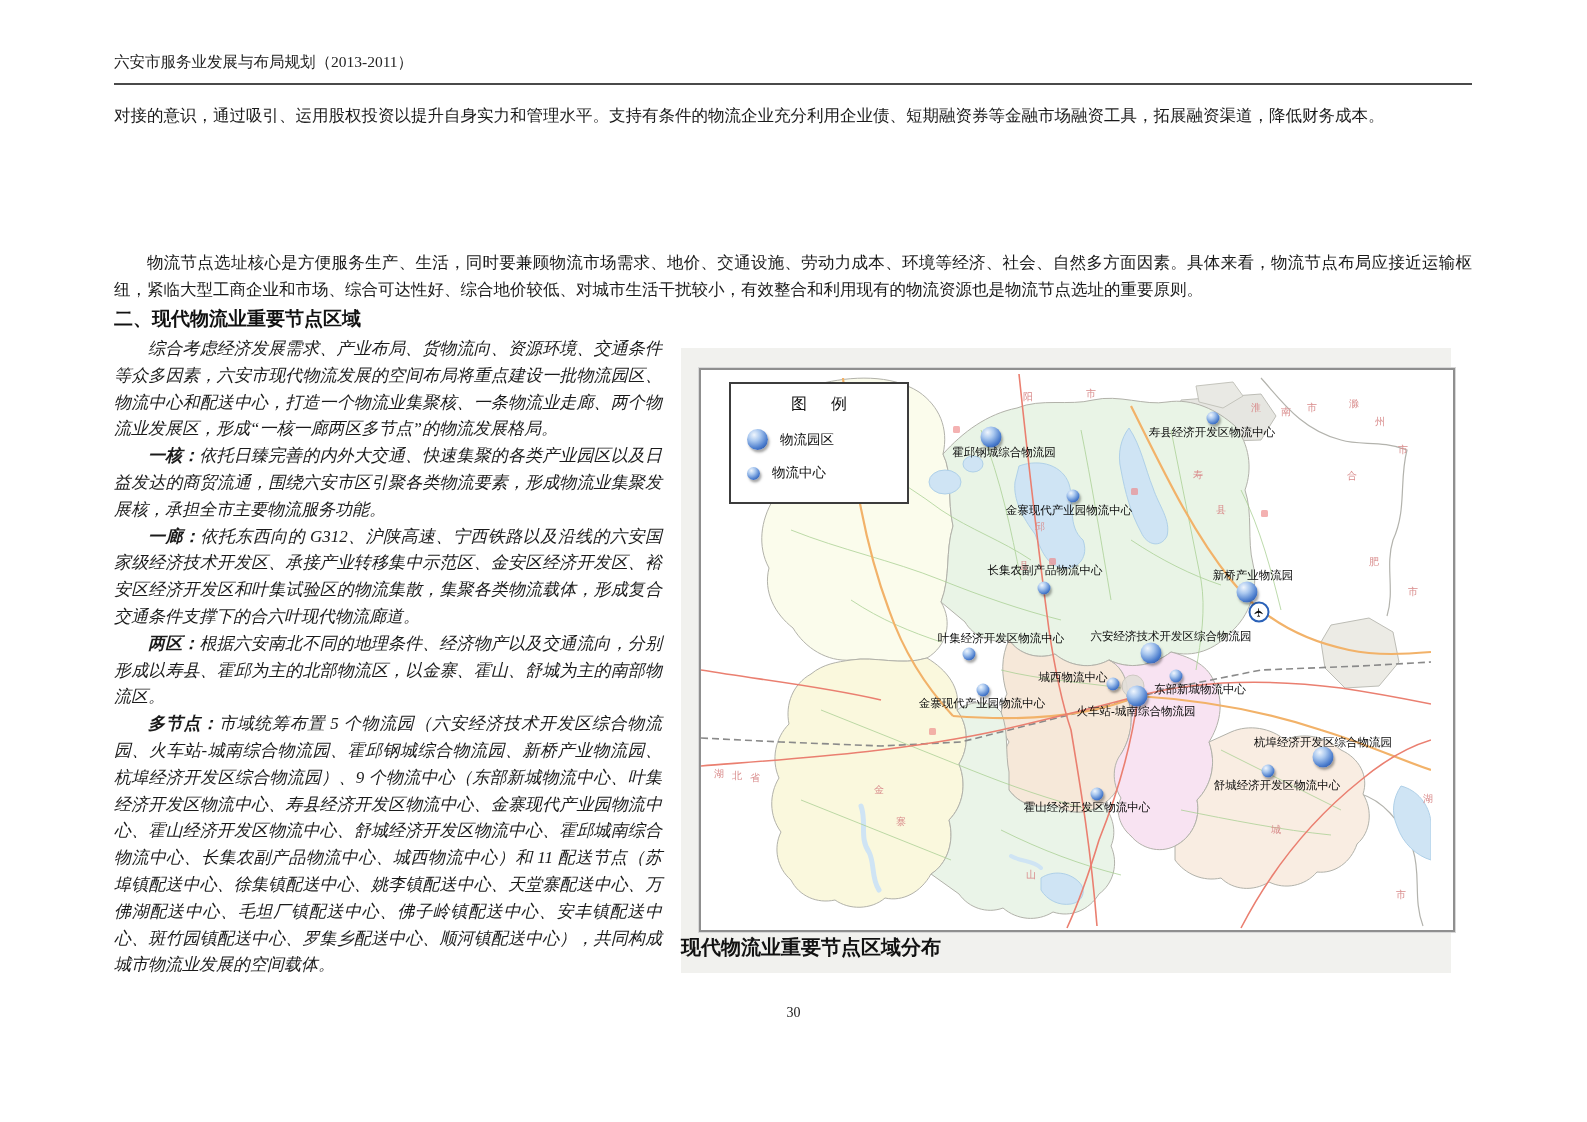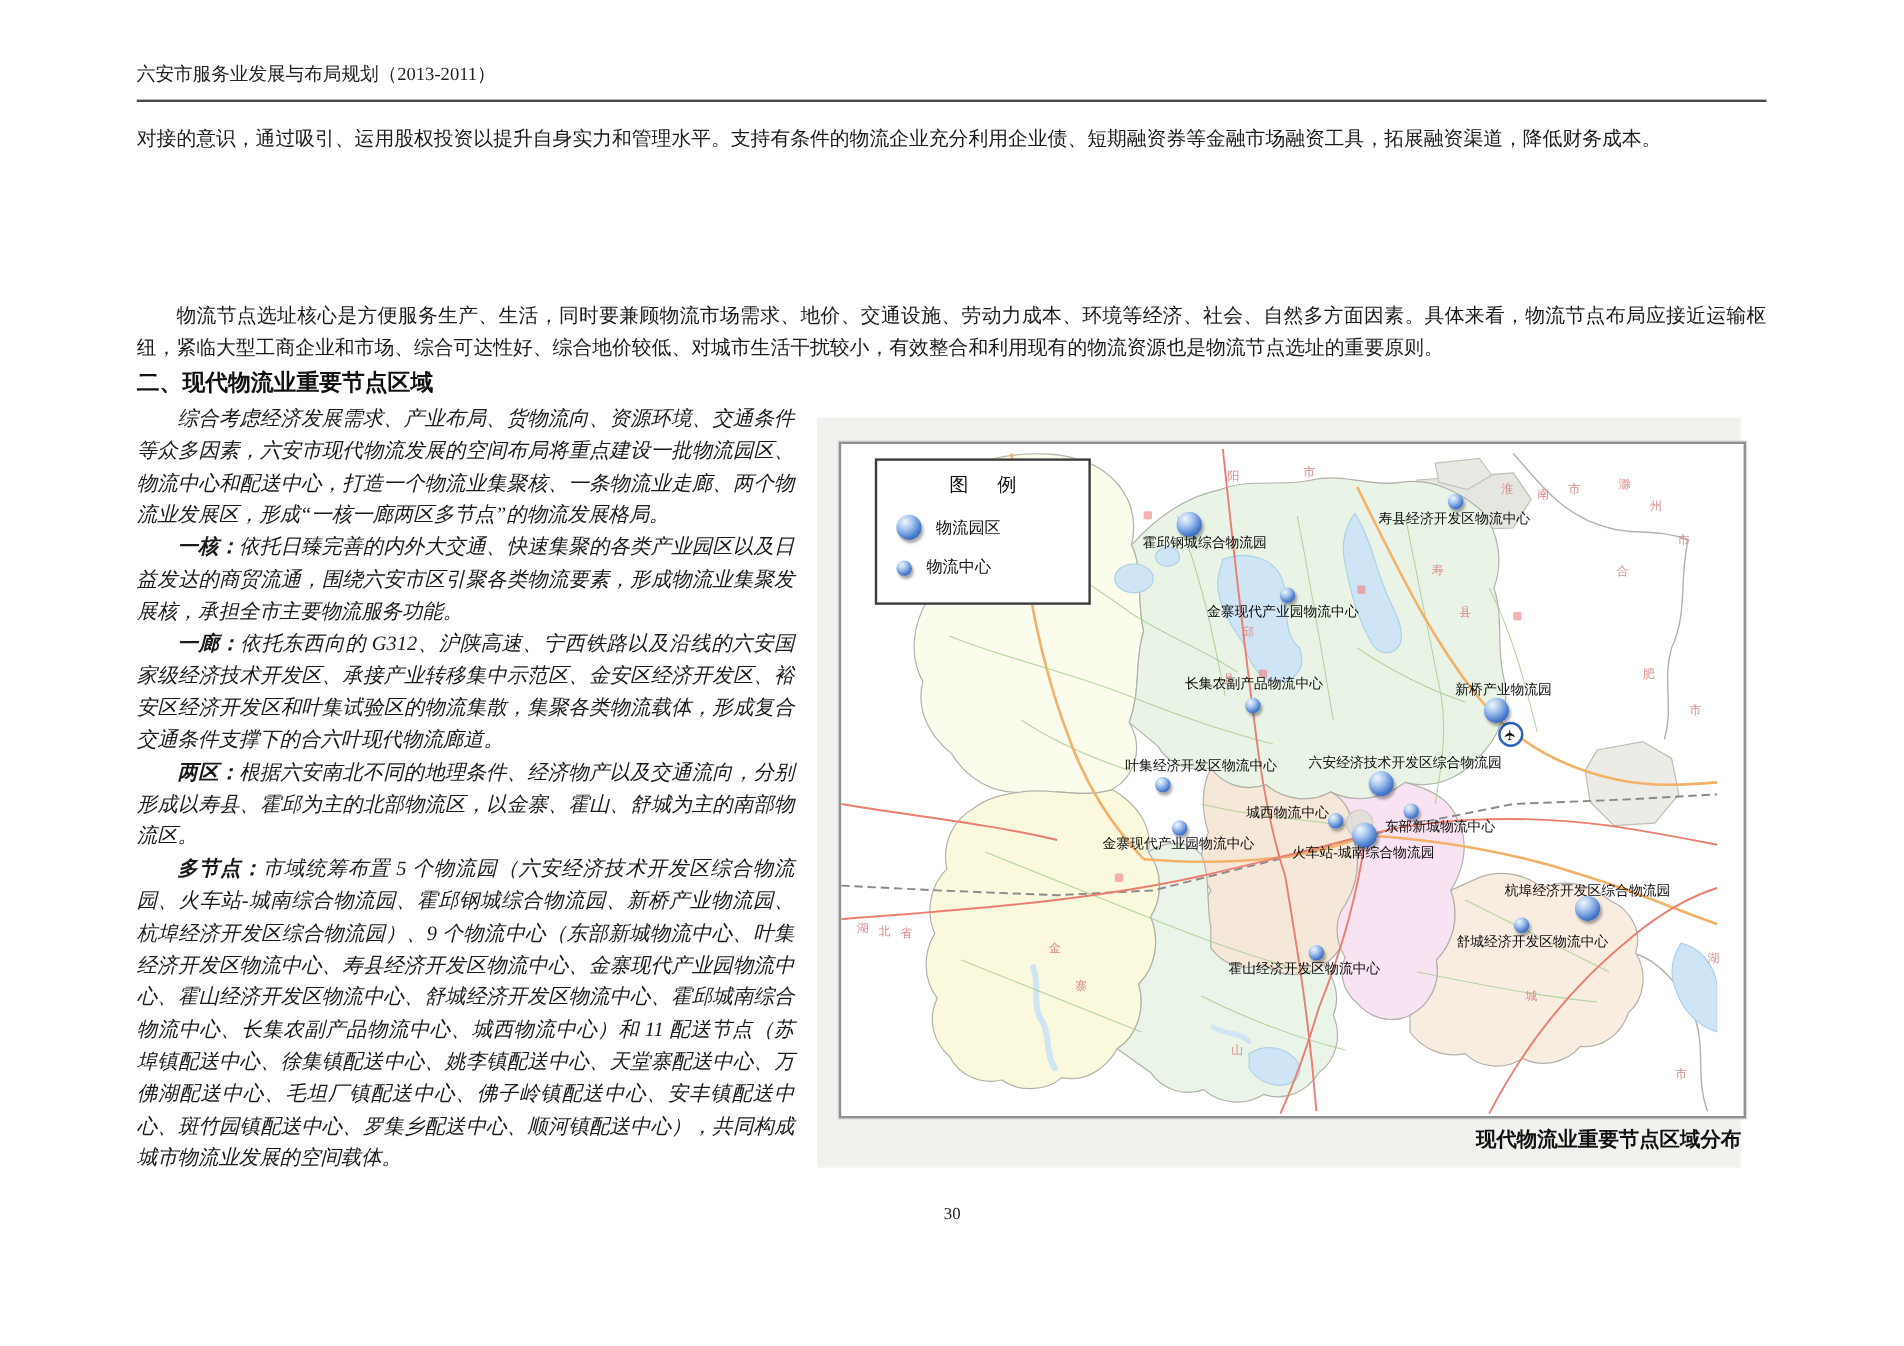--- a/index.html
+++ b/index.html
@@ -16,22 +16,22 @@
   .leftcol{position:absolute;left:114px;top:336px;width:548px;font-size:17px;line-height:26.8px;
        text-align:justify;text-justify:inter-ideograph;}
   .leftcol p{margin:0;text-indent:2em;font-style:italic;}
   .leftcol b{font-weight:bold;}
   .pageno{position:absolute;left:0;top:1005px;width:100%;text-align:center;font-size:14px;color:#222;}
 
   
   .map-outer{position:absolute;left:681px;top:348px;width:770px;height:625px;background:#f1f1ee;}
   .map-panel{position:absolute;left:18px;top:20px;width:730px;height:560px;background:#fff;
        border:2px solid #8f8f8f;box-shadow:0 0 0 1px #d8d8d8;padding-left:22px;}
-  .map-caption{position:absolute;left:0;bottom:12px;width:100%;text-align:right;
-       font-size:17px;font-weight:bold;color:#111;}
+  .map-caption{position:absolute;left:0;bottom:12px;width:100%;text-align:left;
+       font-size:20px;font-weight:bold;color:#111;}
   .legend{position:absolute;left:28px;top:12px;width:176px;height:118px;background:#fff;
        border:2px solid #3c3c3c;z-index:30;}
   .legend-title{margin-top:10px;text-align:center;font-size:16px;letter-spacing:10px;
        text-indent:10px;color:#111;}
   .legend-row{display:flex;align-items:center;margin:14px 0 0 16px;}
   .legend-row .lbl{font-size:13.5px;margin-left:12px;color:#111;}
   .sphere{border-radius:50%;box-shadow:1.5px 2.5px 2.5px rgba(0,0,0,0.35);
        background:radial-gradient(circle at 34% 28%, #f0f6fd 0%, #aac8ef 30%, #4a7ccd 66%, #1b3e8d 100%);}
   .sphere.park{width:21px;height:21px;}
   .sphere.center{width:13px;height:13px;}

